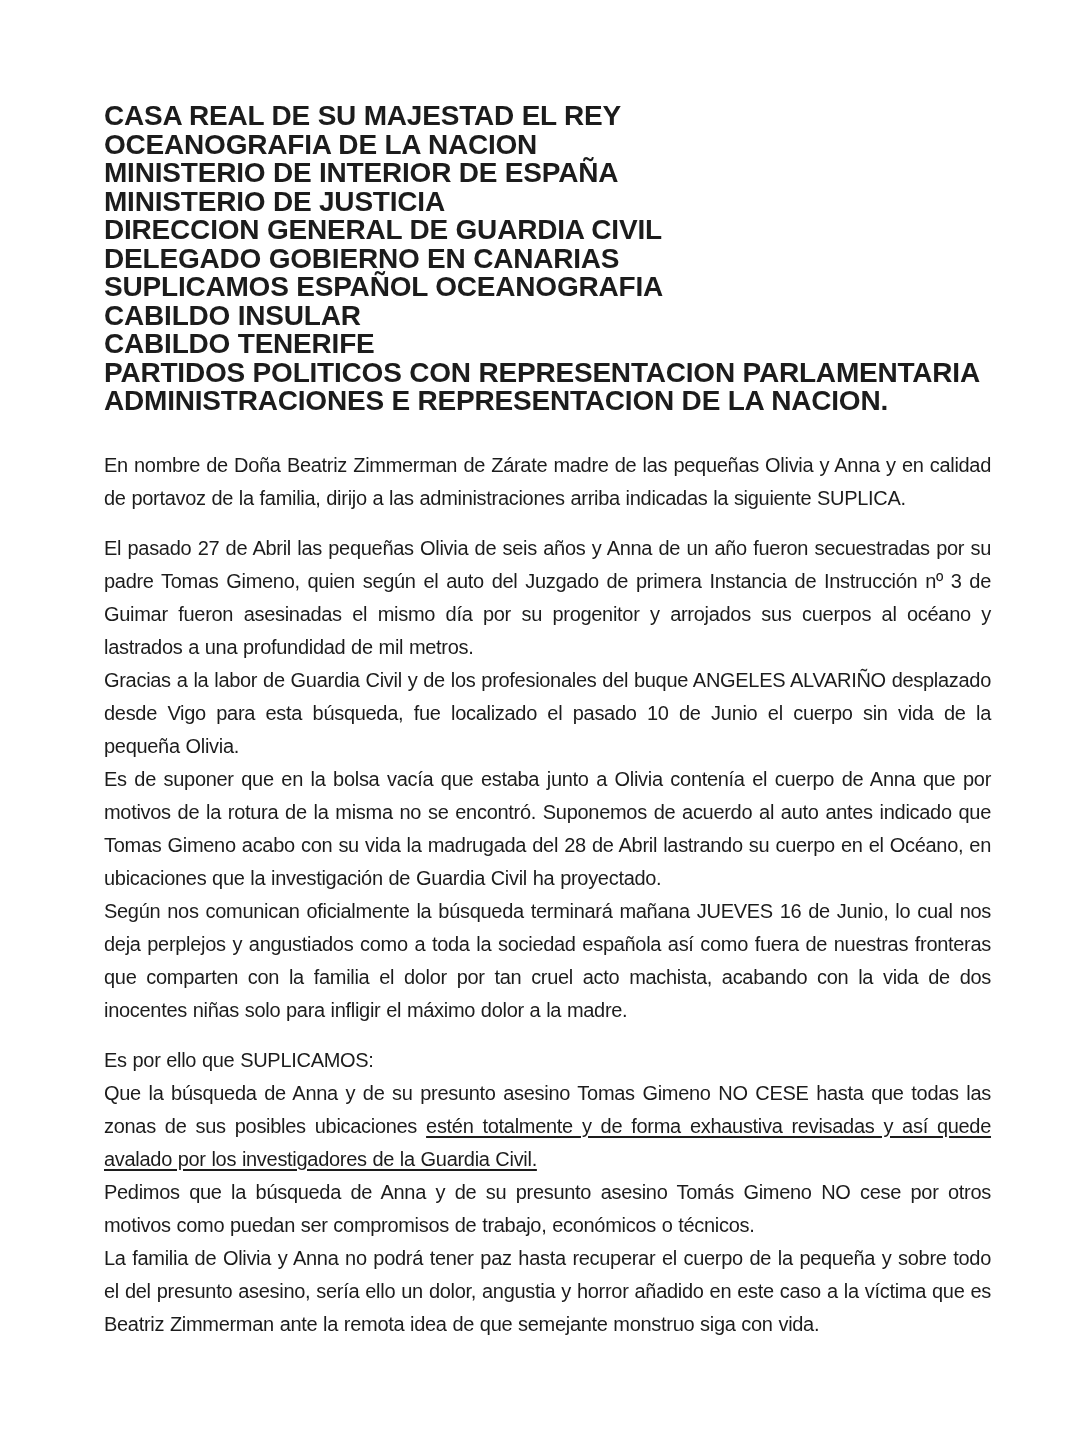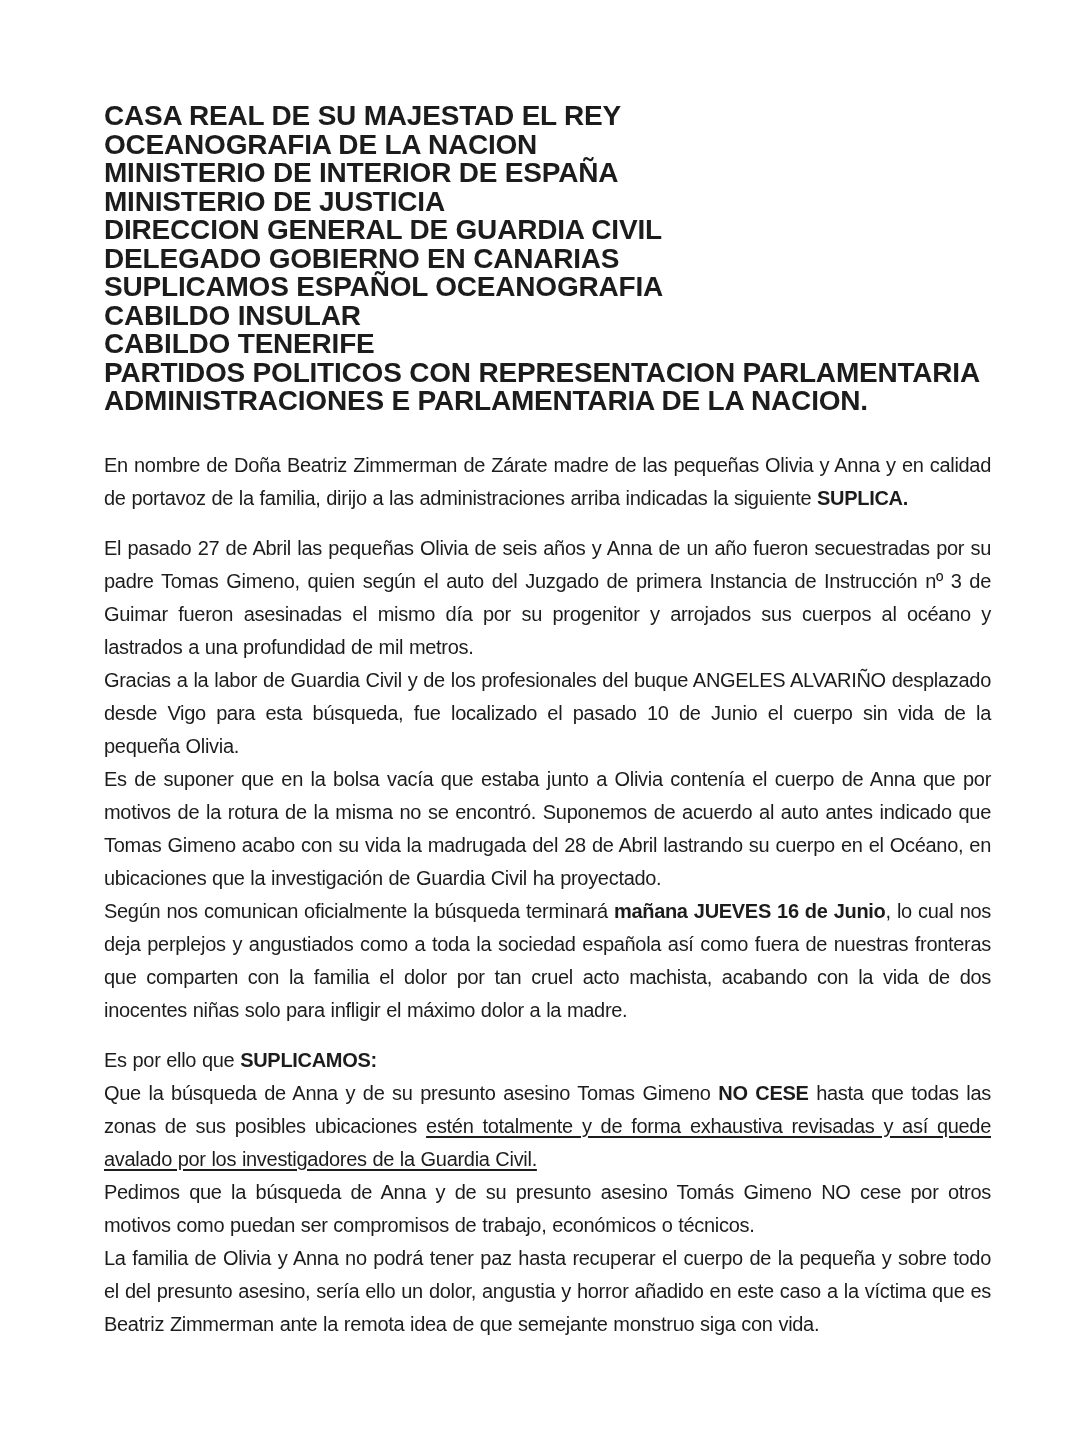--- a/index.html
+++ b/index.html
@@ -38,21 +38,21 @@
     letter-spacing: -0.3px;
     word-spacing: 0.5px;
   }
   .para {
     text-align: justify;
   }
   .para.gap {
     margin-top: 17px;
   }
   .para .bold {
-    font-weight: bold;
+    font-weight: normal;
   }
   .para .underline {
     text-decoration: underline;
     text-underline-offset: 3px;
   }
 </style>
 </head>
 <body>
 
 <div class="page">
@@ -61,21 +61,21 @@
       <div class="recipient-line">CASA REAL DE SU MAJESTAD EL REY</div>
       <div class="recipient-line">OCEANOGRAFIA DE LA NACION</div>
       <div class="recipient-line">MINISTERIO DE INTERIOR DE ESPAÑA</div>
       <div class="recipient-line">MINISTERIO DE JUSTICIA</div>
       <div class="recipient-line">DIRECCION GENERAL DE GUARDIA CIVIL</div>
       <div class="recipient-line">DELEGADO GOBIERNO EN CANARIAS</div>
       <div class="recipient-line">SUPLICAMOS ESPAÑOL OCEANOGRAFIA</div>
       <div class="recipient-line">CABILDO INSULAR</div>
       <div class="recipient-line">CABILDO TENERIFE</div>
       <div class="recipient-line">PARTIDOS POLITICOS CON REPRESENTACION PARLAMENTARIA</div>
-      <div class="recipient-line">ADMINISTRACIONES E PARLAMENTARIA DE LA NACION.</div>
+      <div class="recipient-line">ADMINISTRACIONES E REPRESENTACION DE LA NACION.</div>
     </header>
 
   <main class="letter-body">
       <p class="para"><span>En nombre de Doña Beatriz Zimmerman de Zárate madre de las pequeñas Olivia y Anna y en calidad de portavoz de la familia, dirijo a las administraciones arriba indicadas la siguiente </span><span class="bold">SUPLICA.</span></p>
       <p class="para gap"><span>El pasado 27 de Abril las pequeñas Olivia de seis años y Anna de un año fueron secuestradas por su padre Tomas Gimeno, quien según el auto del Juzgado de primera Instancia de Instrucción nº 3 de Guimar fueron asesinadas el mismo día por su progenitor y arrojados sus cuerpos al océano y lastrados a una profundidad de mil metros.</span></p>
       <p class="para"><span>Gracias a la labor de Guardia Civil y de los profesionales del buque ANGELES ALVARIÑO desplazado desde Vigo para esta búsqueda, fue localizado el pasado 10 de Junio el cuerpo sin vida de la pequeña Olivia.</span></p>
       <p class="para"><span>Es de suponer que en la bolsa vacía que estaba junto a Olivia contenía el cuerpo de Anna que por motivos de la rotura de la misma no se encontró. Suponemos de acuerdo al auto antes indicado que Tomas Gimeno acabo con su vida la madrugada del 28 de Abril lastrando su cuerpo en el Océano, en ubicaciones que la investigación de Guardia Civil ha proyectado.</span></p>
       <p class="para"><span>Según nos comunican oficialmente la búsqueda terminará </span><span class="bold">mañana JUEVES 16 de Junio</span><span>, lo cual nos deja perplejos y angustiados como a toda la sociedad española así como fuera de nuestras fronteras que comparten con la familia el dolor por tan cruel acto machista, acabando con la vida de dos inocentes niñas solo para infligir el máximo dolor a la madre.</span></p>
       <p class="para gap"><span>Es por ello que </span><span class="bold">SUPLICAMOS:</span></p>
       <p class="para"><span>Que la búsqueda de Anna y de su presunto asesino Tomas Gimeno </span><span class="bold">NO CESE</span><span> hasta que todas las zonas de sus posibles ubicaciones </span><span class="underline">estén totalmente y de forma exhaustiva revisadas y así quede avalado por los investigadores de la Guardia Civil.</span></p>

